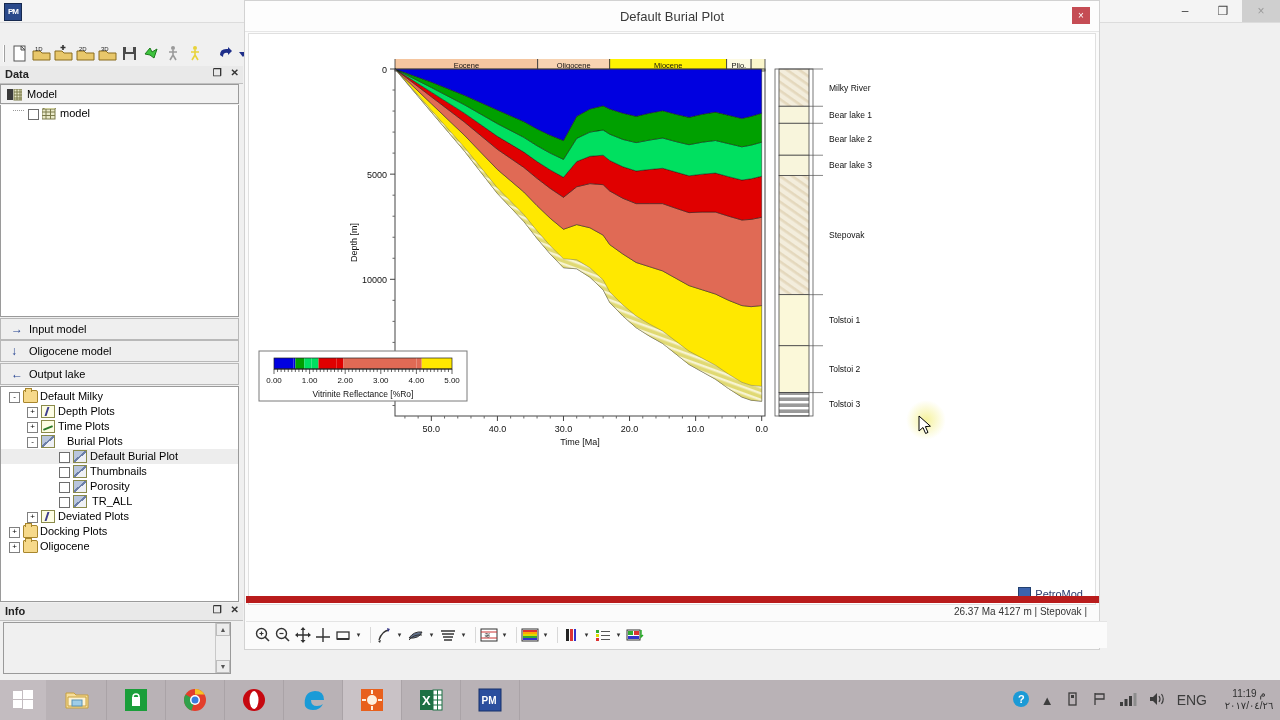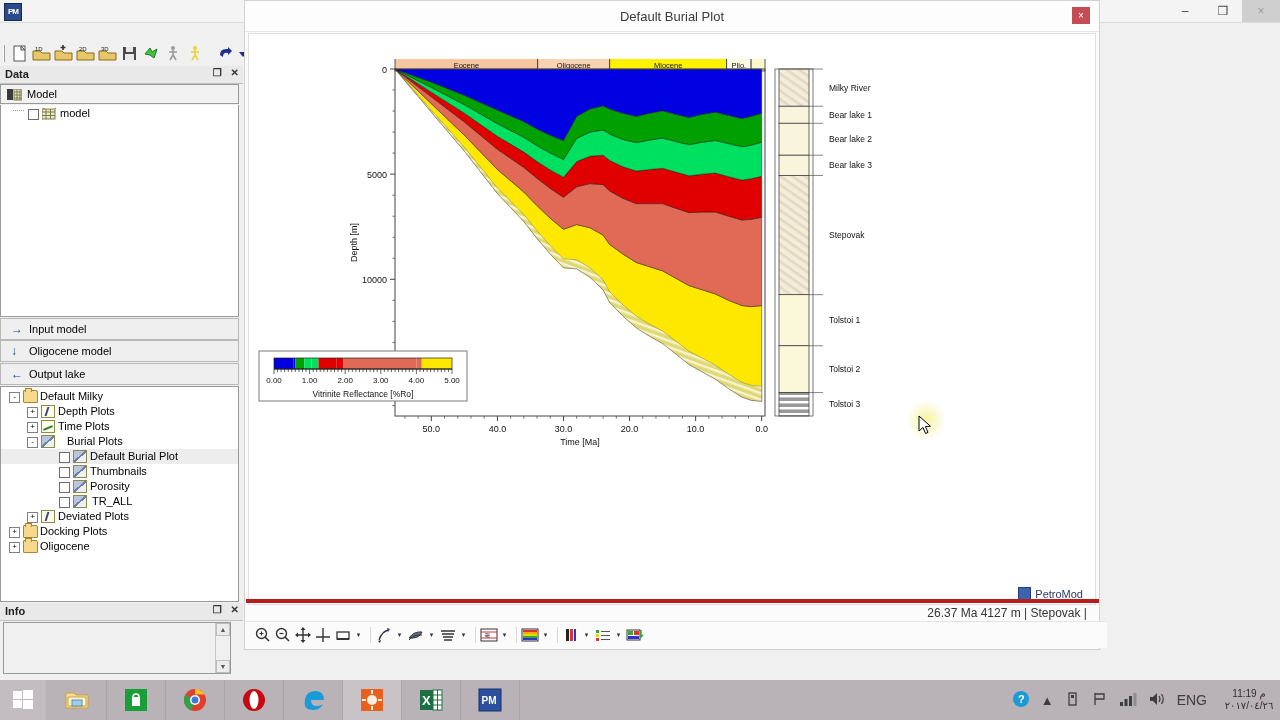--- a/index.html
+++ b/index.html
@@ -103,21 +103,21 @@
 
   .plot-title{position:absolute;left:0;top:85px;width:100%;text-align:center;
       font-size:13px;font-weight:bold;color:#000;}
 
   .petromod{position:absolute;right:12px;top:553px;display:flex;align-items:center;
       font-size:11px;color:#2b3a6b;}
   .petromod .sq{width:11px;height:11px;background:#3c63ad;border:1px solid #22406f;
       margin-right:4px;}
 
   .mdi-status{position:absolute;left:1px;bottom:28px;width:853px;height:18px;
-      border-top:4px solid #b91c1c;font-size:12px;color:#333;}
+      border-top:7px solid #b91c1c;font-size:10px;color:#333;}
   .mdi-status .txt{position:absolute;right:12px;top:3px;}
 
   .plot-toolbar{position:absolute;left:1px;bottom:1px;width:853px;height:26px;
       background:#fbfbfb;border-top:1px solid #e4e4e4;display:flex;align-items:center;
       padding-left:8px;}
   .pt{width:18px;height:18px;position:relative;margin-right:2px;}
   .cav{width:9px;height:18px;position:relative;margin-right:3px;font-size:7px;
       line-height:18px;color:#333;text-align:center;}
   .ptsep{width:1px;height:16px;background:#d8d8d8;margin:0 4px;}
 

